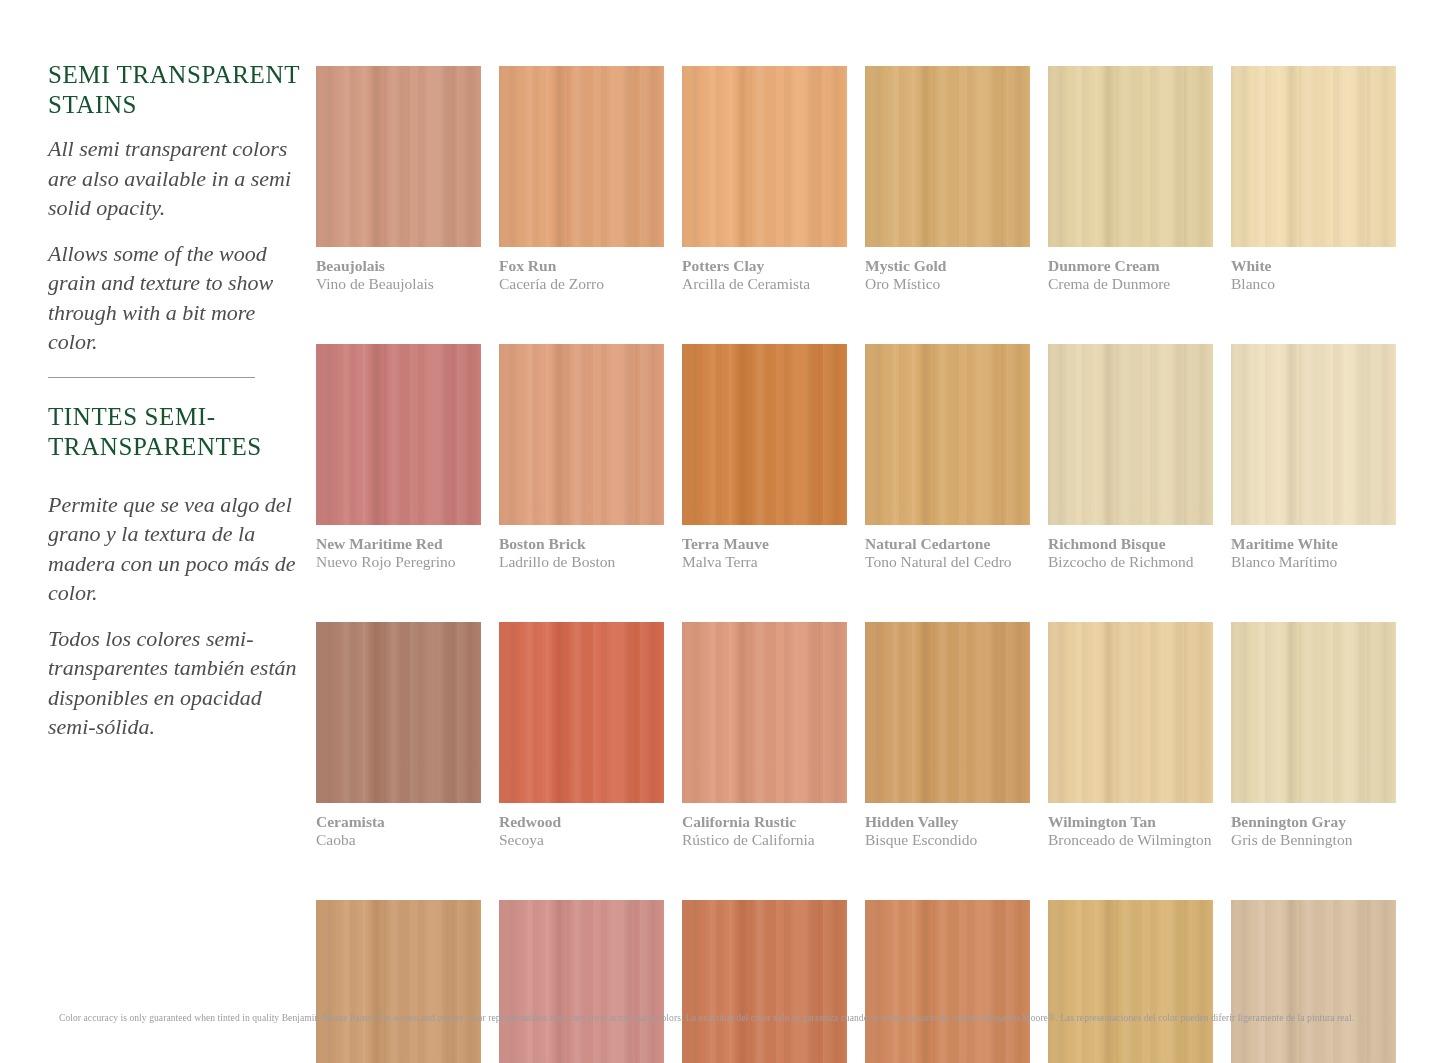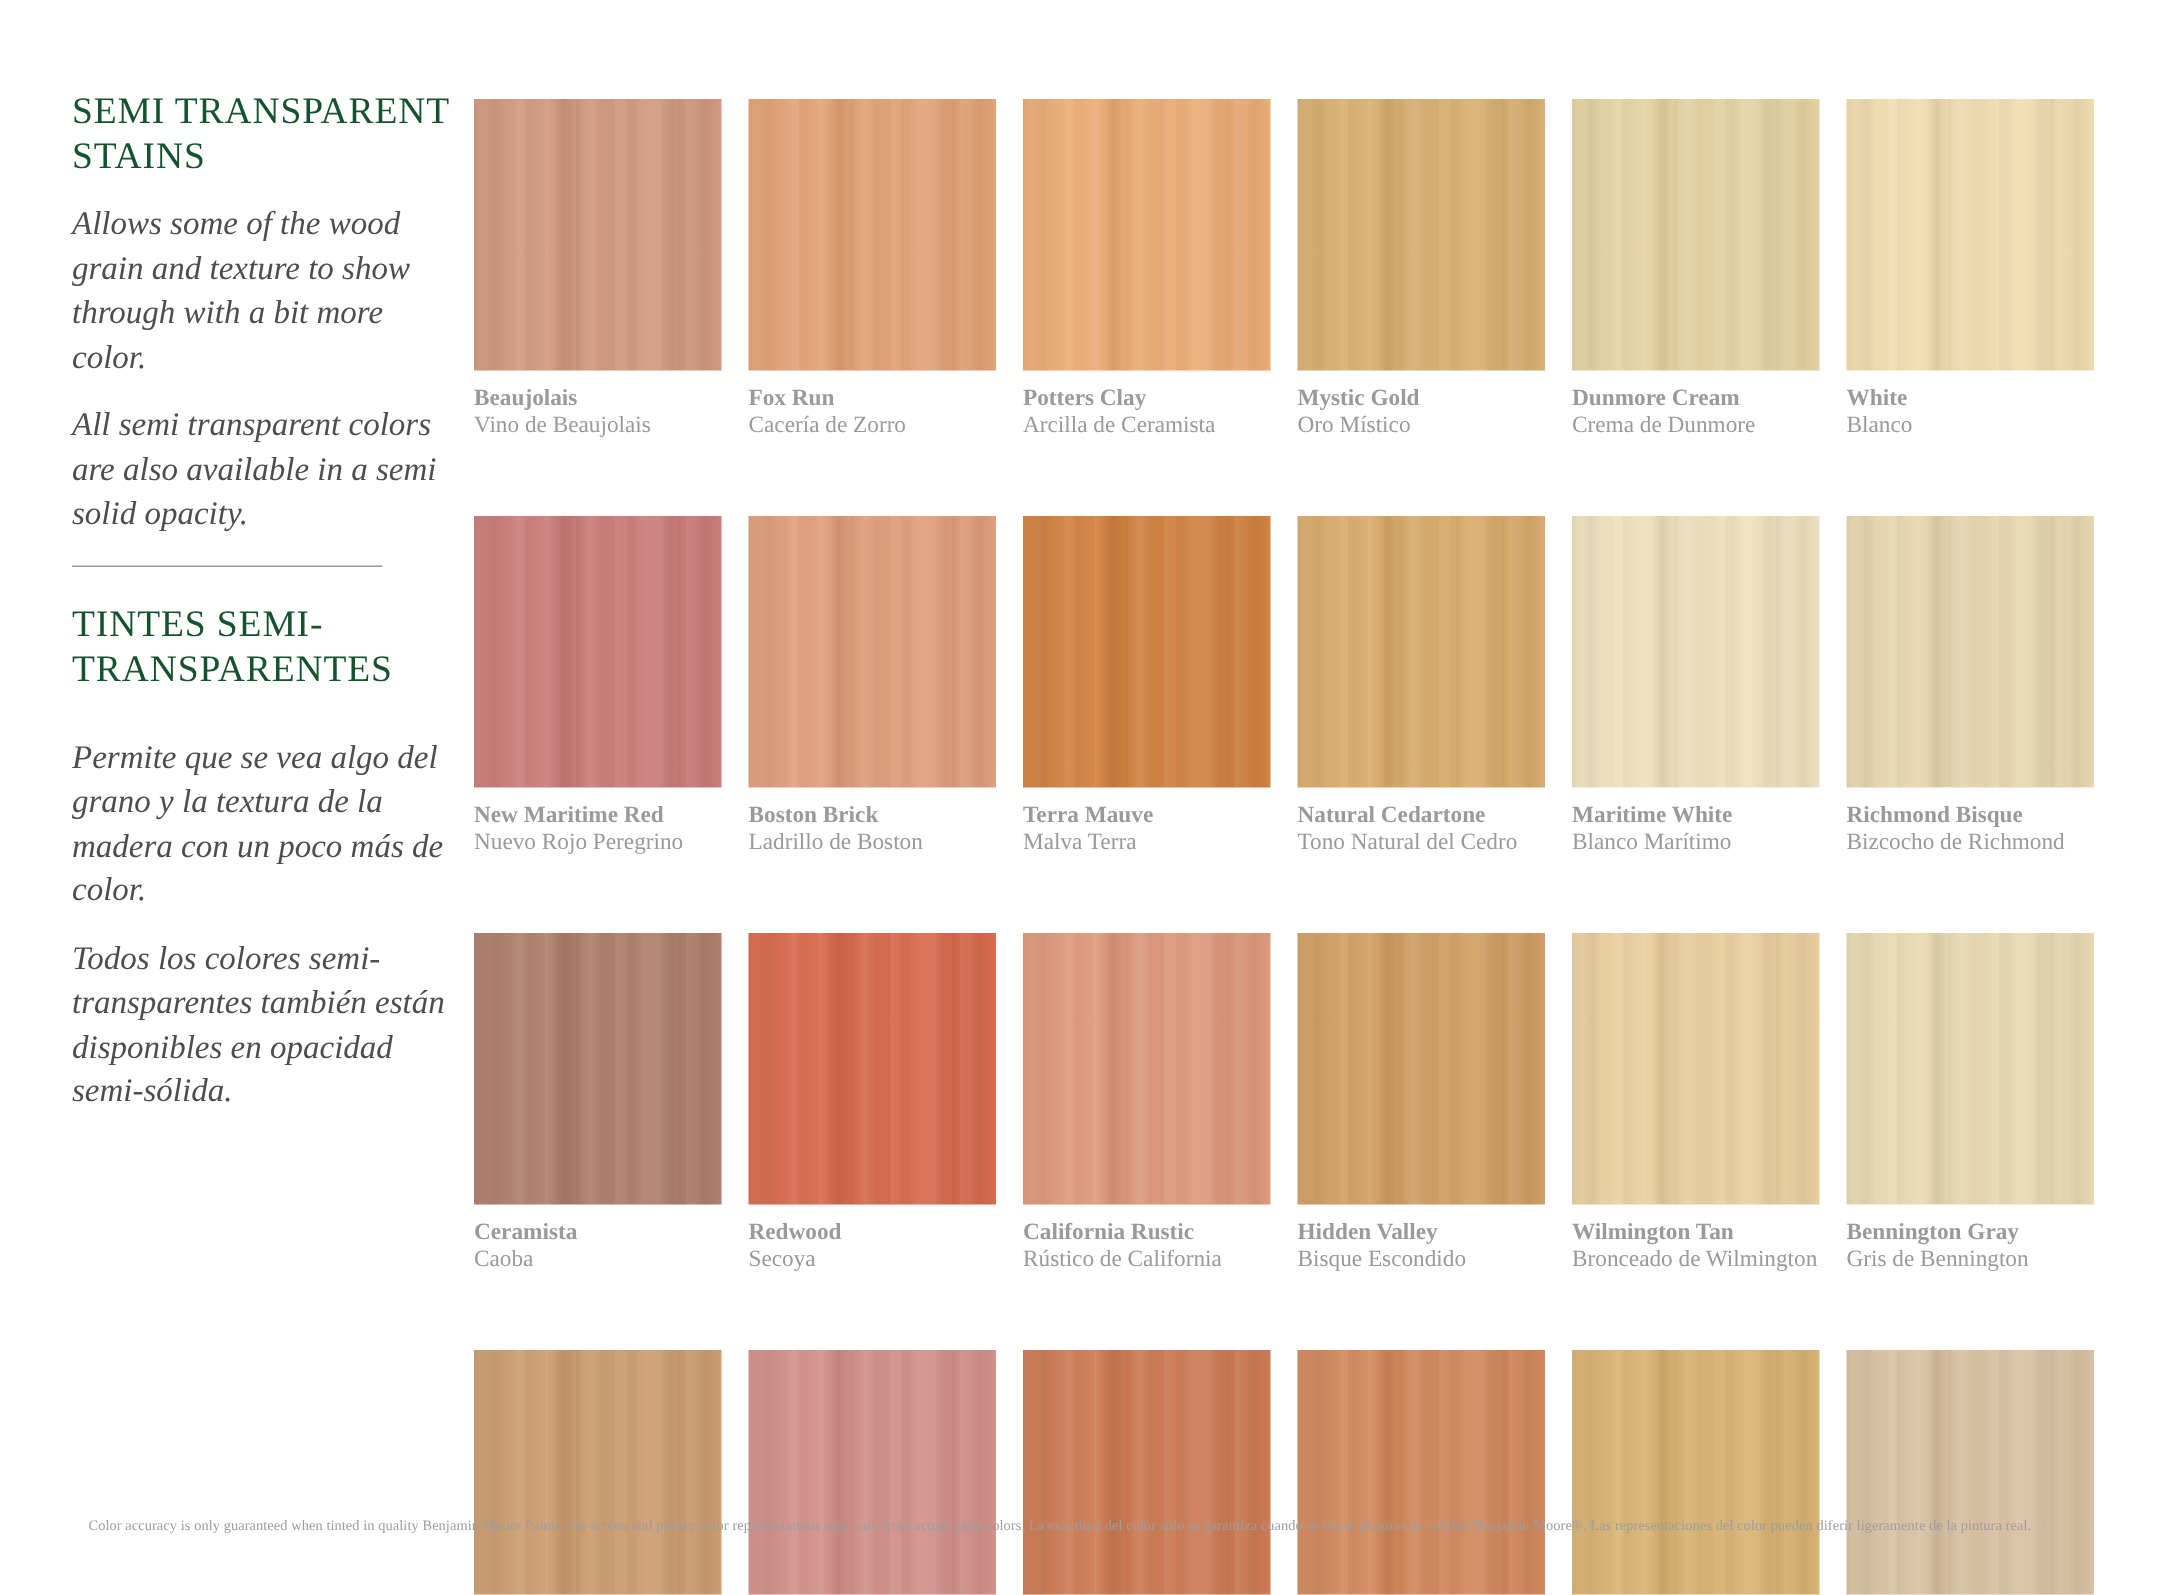--- a/index.html
+++ b/index.html
@@ -125,23 +125,23 @@
     letter-spacing: 0.05px;
   }
 </style>
 </head>
 <body>
 
 <div id="sidebar">
 
   <h1 class="panel-title" id="panel-title-en">SEMI TRANSPARENT STAINS</h1>
 
+  <p class="panel-para"> All semi transparent colors are also available in a semi solid opacity.</p>
+
   <p class="panel-para">Allows some of the wood grain and texture to show through with a bit more color.</p>
-
-  <p class="panel-para"> All semi transparent colors are also available in a semi solid opacity.</p>
 
   <div id="sidebar-divider"></div>
 
   <h1 class="panel-title" id="panel-title-es">TINTES SEMI-TRANSPARENTES</h1>
 
   <p class="panel-para">Permite que se vea algo del grano y la textura de la madera con un poco más de color.</p>
 
   <p class="panel-para">Todos los colores semi-transparentes también están disponibles en opacidad semi-sólida.</p>
 </div>
 
@@ -250,42 +250,42 @@
         <div class="grain g1"></div>
         <div class="grain g2"></div>
         <div class="grain g3"></div>
       </div>
       <div class="swatch-labels">
         <span class="swatch-name-en">Natural Cedartone</span>
         <span class="swatch-name-es">Tono Natural del Cedro</span>
       </div>
     </div>
     <div class="swatch-cell">
+      <div class="swatch-chip" style="background-color: rgb(234, 217, 178);">
+        <div class="grain g1"></div>
+        <div class="grain g2"></div>
+        <div class="grain g3"></div>
+      </div>
+      <div class="swatch-labels">
+        <span class="swatch-name-en">Richmond Bisque</span>
+        <span class="swatch-name-es">Bizcocho de Richmond</span>
+      </div>
+    </div>
+    <div class="swatch-cell">
       <div class="swatch-chip" style="background-color: rgb(242, 227, 192);">
         <div class="grain g1"></div>
         <div class="grain g2"></div>
         <div class="grain g3"></div>
       </div>
       <div class="swatch-labels">
         <span class="swatch-name-en">Maritime White</span>
         <span class="swatch-name-es">Blanco Marítimo</span>
       </div>
     </div>
     <div class="swatch-cell">
-      <div class="swatch-chip" style="background-color: rgb(234, 217, 178);">
-        <div class="grain g1"></div>
-        <div class="grain g2"></div>
-        <div class="grain g3"></div>
-      </div>
-      <div class="swatch-labels">
-        <span class="swatch-name-en">Richmond Bisque</span>
-        <span class="swatch-name-es">Bizcocho de Richmond</span>
-      </div>
-    </div>
-    <div class="swatch-cell">
       <div class="swatch-chip" style="background-color: rgb(176, 127, 107);">
         <div class="grain g1"></div>
         <div class="grain g2"></div>
         <div class="grain g3"></div>
       </div>
       <div class="swatch-labels">
         <span class="swatch-name-en">Ceramista</span>
         <span class="swatch-name-es">Caoba</span>
       </div>
     </div>

